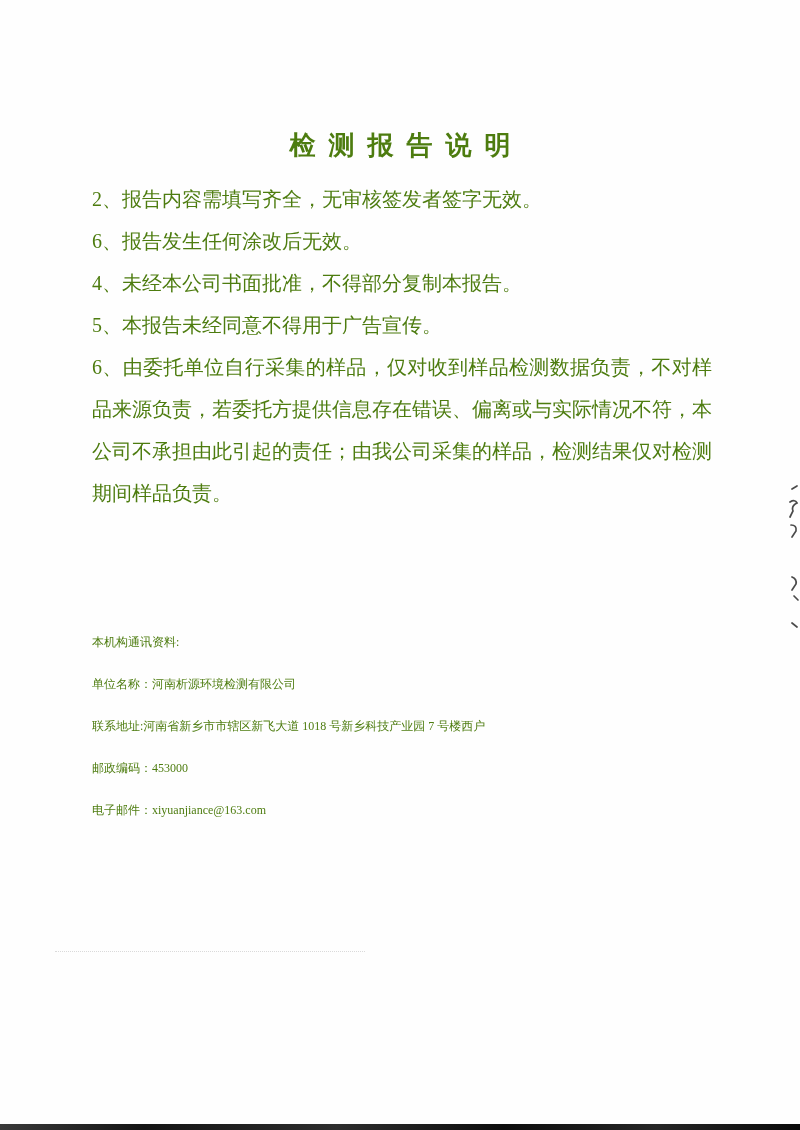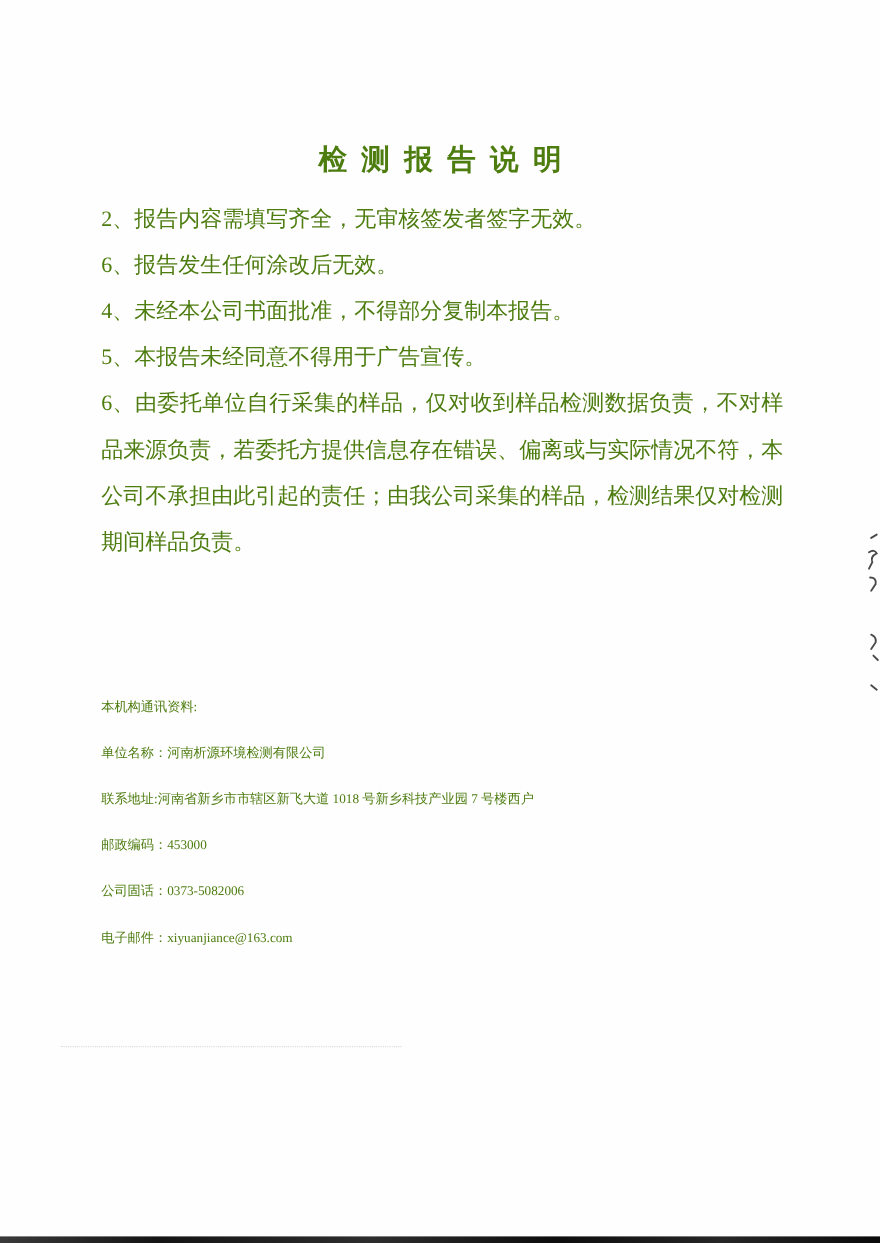--- a/index.html
+++ b/index.html
@@ -74,21 +74,20 @@
     <p class="note">4、未经本公司书面批准，不得部分复制本报告。</p>
     <p class="note">5、本报告未经同意不得用于广告宣传。</p>
     <p class="note">6、由委托单位自行采集的样品，仅对收到样品检测数据负责，不对样品来源负责，若委托方提供信息存在错误、偏离或与实际情况不符，本公司不承担由此引起的责任；由我公司采集的样品，检测结果仅对检测期间样品负责。</p>
   </div>
 
   <div class="contact">
     <p>本机构通讯资料:</p>
     <p><span>单位名称：</span><span>河南析源环境检测有限公司</span></p>
     <p><span>联系地址:</span><span>河南省新乡市市辖区新飞大道 1018 号新乡科技产业园 7 号楼西户</span></p>
     <p><span>邮政编码：</span><span>453000</span></p>
-    <p><span>公司固话：</span><span>0373-5082006</span></p>
     <p><span>电子邮件：</span><span>xiyuanjiance@163.com</span></p>
   </div>
 
   <svg class="edge-marks" width="17" height="152" viewBox="0 0 17 152" aria-hidden="true">
     <g fill="none" stroke="#2b2b2b" stroke-width="1.7" stroke-linecap="round" opacity="0.85">
       <path d="M9 7 l5 -3"></path>
       <path d="M7 20 q5 -3 7 1 q-6 3 -4 8 l-3 6"></path>
       <path d="M8 43 q6 0 5 6 l-4 6"></path>
       <path d="M9 95 q5 2 4 7 l-4 6"></path>
       <path d="M11 114 l4 4"></path>

